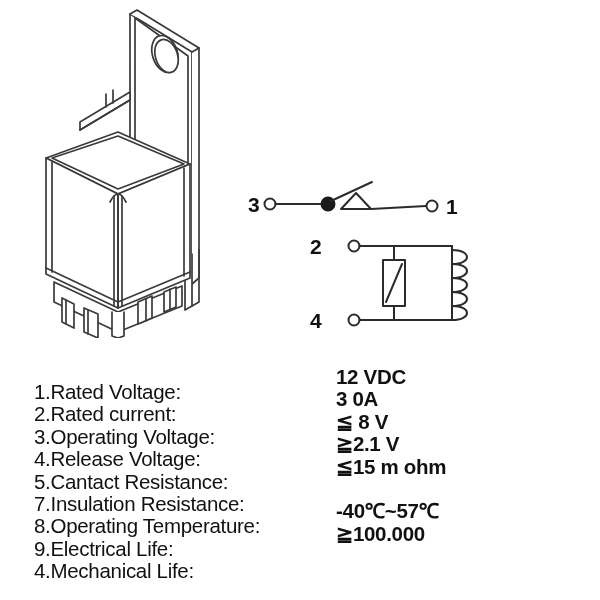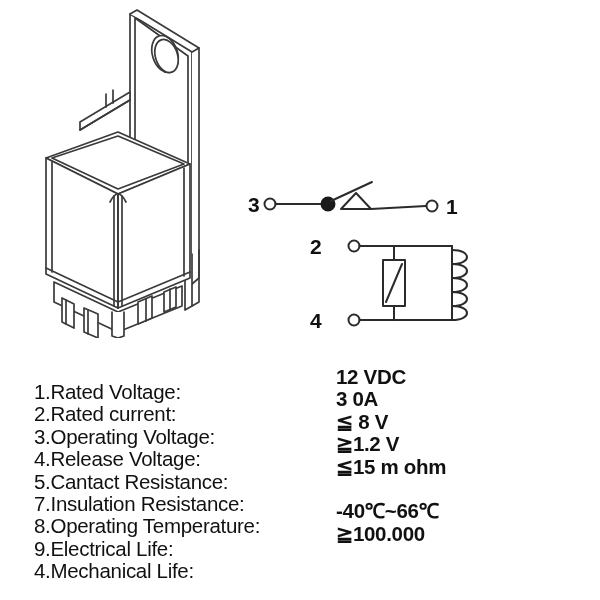--- a/index.html
+++ b/index.html
@@ -224,36 +224,36 @@
     <span class="spec-value">3 0A</span>
   </div>
 
   <div class="spec-row">
     <span class="spec-label">3.Operating Voltage:</span>
     <span class="spec-value rel">≦ 8 V</span>
   </div>
 
   <div class="spec-row">
     <span class="spec-label">4.Release Voltage:</span>
-    <span class="spec-value rel">≧1.2 V</span>
+    <span class="spec-value rel">≧2.1 V</span>
   </div>
 
   <div class="spec-row">
     <span class="spec-label">5.Cantact Resistance:</span>
     <span class="spec-value rel">≦15 m ohm</span>
   </div>
 
   <div class="spec-row">
     <span class="spec-label">7.Insulation Resistance:</span>
   </div>
 
 
   <div class="spec-row">
     <span class="spec-label">8.Operating Temperature:</span>
-    <span class="spec-value">-40℃~66℃</span>
+    <span class="spec-value">-40℃~57℃</span>
   </div>
 
   <div class="spec-row">
     <span class="spec-label">9.Electrical Life:</span>
     <span class="spec-value rel">≧100.000</span>
   </div>
 
   <div class="spec-row">
     <span class="spec-label">4.Mechanical Life:</span>
   </div>

